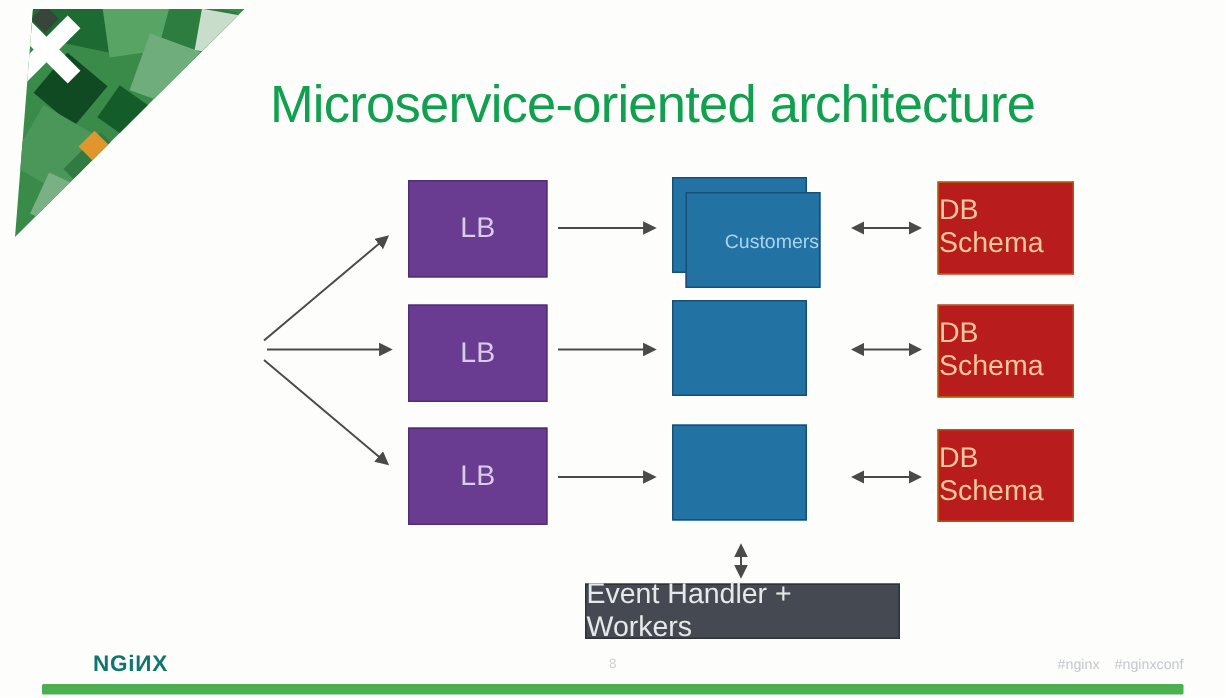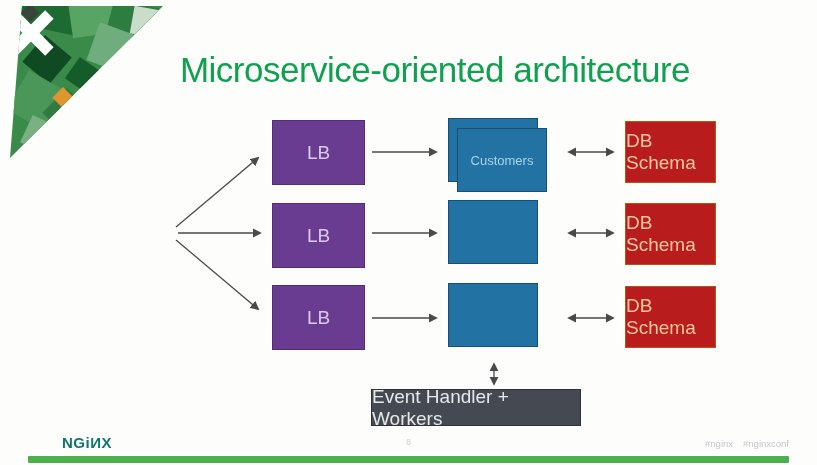--- a/index.html
+++ b/index.html
@@ -17,24 +17,24 @@
     position:absolute;display:flex;align-items:center;justify-content:center;
     font-size:19px;box-sizing:border-box;
   }
   .client{left:70px;top:202px;width:93px;height:62px;background:#2f9142;border:1px solid #27813a;color:#d8eddb;}
   .lb{left:272px;width:93px;height:65px;background:#693c91;border:1px solid #532e75;color:#d9cce9;}
   .lb1{top:120px}.lb2{top:203px}.lb3{top:285px}
   .stack{position:absolute;left:448px;width:100px;height:75px;}
   .stack1{top:118px}.stack2{top:200px}.stack3{top:283px}
   .svcbox{position:absolute;width:90px;height:64px;background:#2272a3;border:1.5px solid #174f78;box-sizing:border-box;}
   .svc-back{left:0;top:0;}
-  .svc-front{left:9px;top:10px;display:flex;align-items:center;justify-content:center;color:#a9d4eb;font-size:13px;}
+  .svc-front{left:9px;top:10px;display:flex;align-items:center;justify-content:flex-end;color:#a9d4eb;font-size:13px;}
   .db{left:625px;width:91px;height:62px;background:#b91c1c;border:1px solid #b65412;color:#f6c79e;}
   .db1{top:121px}.db2{top:203px}.db3{top:286px}
-  .event{left:371px;top:389px;width:210px;height:37px;background:#454a52;border:1px solid #2f3338;color:#e6e8ea;}
+  .event{left:390px;top:389px;width:210px;height:37px;background:#454a52;border:1px solid #2f3338;color:#e6e8ea;}
   .arrows{position:absolute;left:0;top:0;width:817px;height:465px;pointer-events:none;}
   .corner-logo{position:absolute;left:0;top:0;}
   .footer-logo{
     position:absolute;left:30px;top:434px;font-size:15px;font-weight:bold;
     color:#0f766e;letter-spacing:0.5px;margin-left:32px;
   }
   .page-num{position:absolute;left:0;right:0;top:437px;text-align:center;font-size:9px;color:#cfcfcf;}
   .hashtags{position:absolute;right:28px;top:438px;font-size:9.5px;color:#c5c8cc;display:flex;gap:10px;align-items:flex-end;}
   .progress-bar{position:absolute;left:28px;right:28px;bottom:2px;height:7px;background:#4caf50;border-radius:1px;}
 </style>

